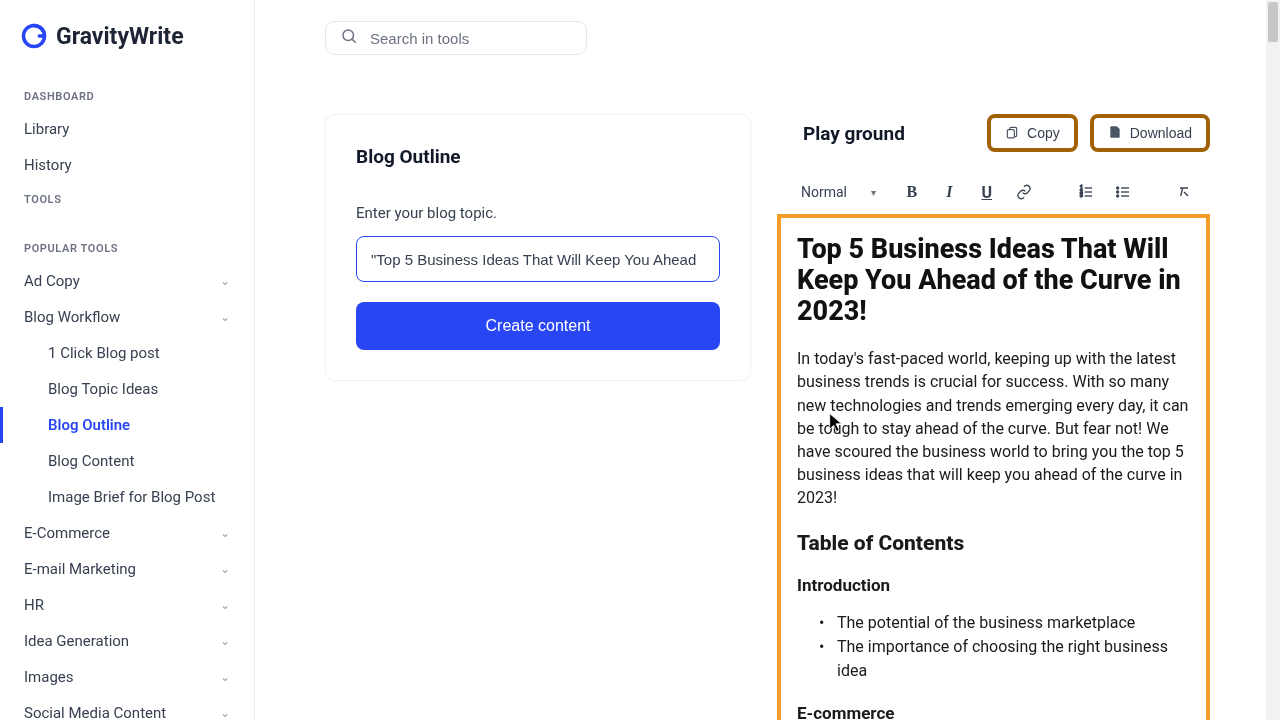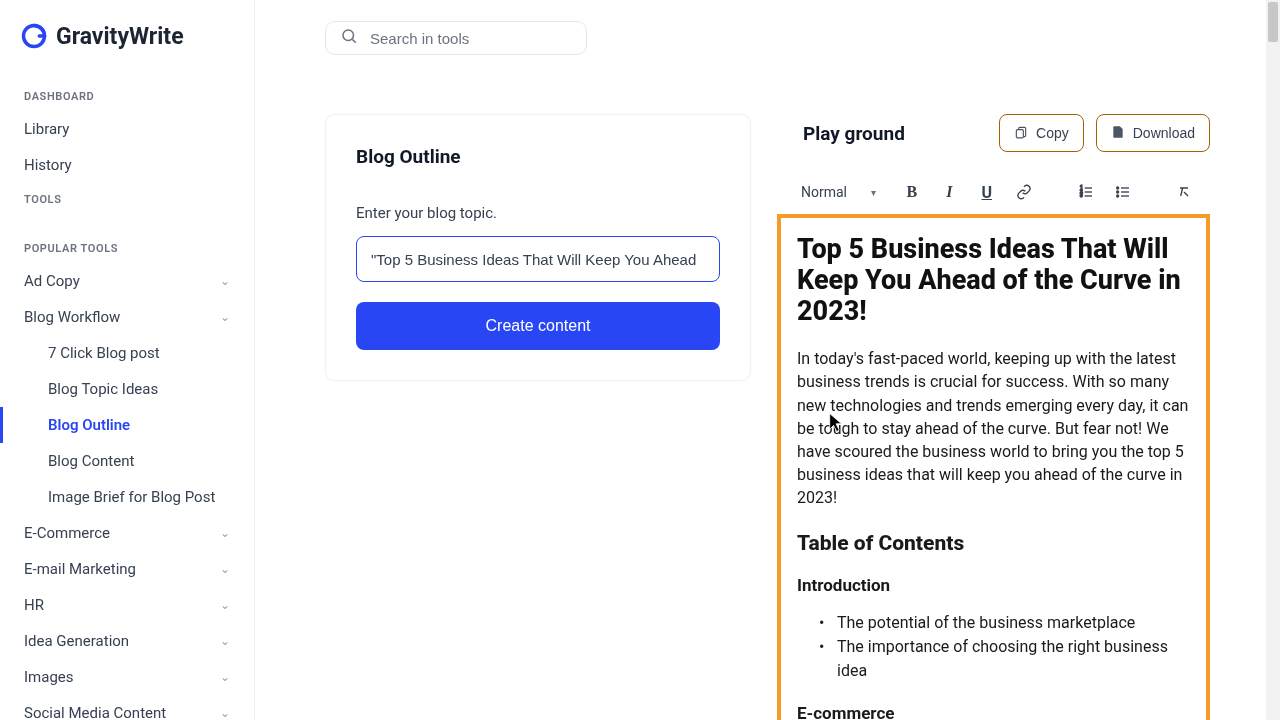--- a/index.html
+++ b/index.html
@@ -177,21 +177,21 @@
   color: #111827;
   text-align: center;
 }
 .pg-actions { display: flex; gap: 12px; }
 .pg-btn {
   display: flex;
   align-items: center;
   gap: 8px;
   height: 38px;
   padding: 0 14px;
-  border: 1px solid #a16207;
+  border: 4px solid #a16207;
   border-radius: 8px;
   background: #fff;
   font-size: 14px;
   color: #374151;
   cursor: pointer;
 }
 .pg-btn svg { width: 14px; height: 14px; }
 
 .toolbar {
   display: flex;
@@ -311,21 +311,21 @@
 
     <div class="nav-item">
       <span>Ad Copy</span>
       <span class="chevron">⌄</span>
     </div>
     <div class="nav-item">
       <span>Blog Workflow</span>
       <span class="chevron">⌄</span>
     </div>
     <div class="nav-item sub">
-      <span>7 Click Blog post</span>
+      <span>1 Click Blog post</span>
     </div>
     <div class="nav-item sub">
       <span>Blog Topic Ideas</span>
     </div>
     <div class="nav-item sub active">
       <span>Blog Outline</span>
     </div>
     <div class="nav-item sub">
       <span>Blog Content</span>
     </div>

